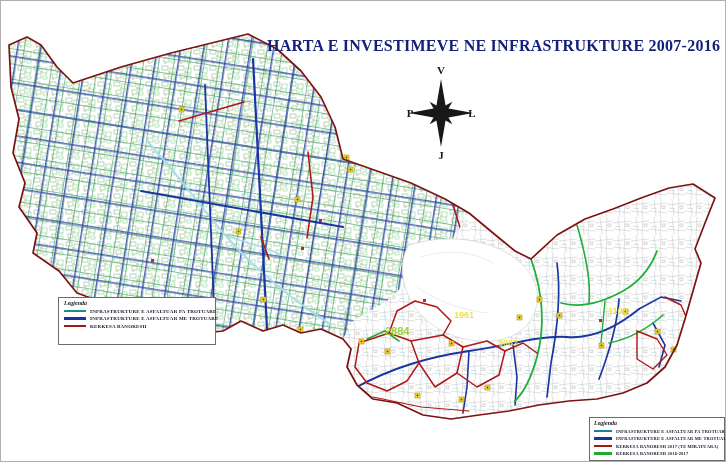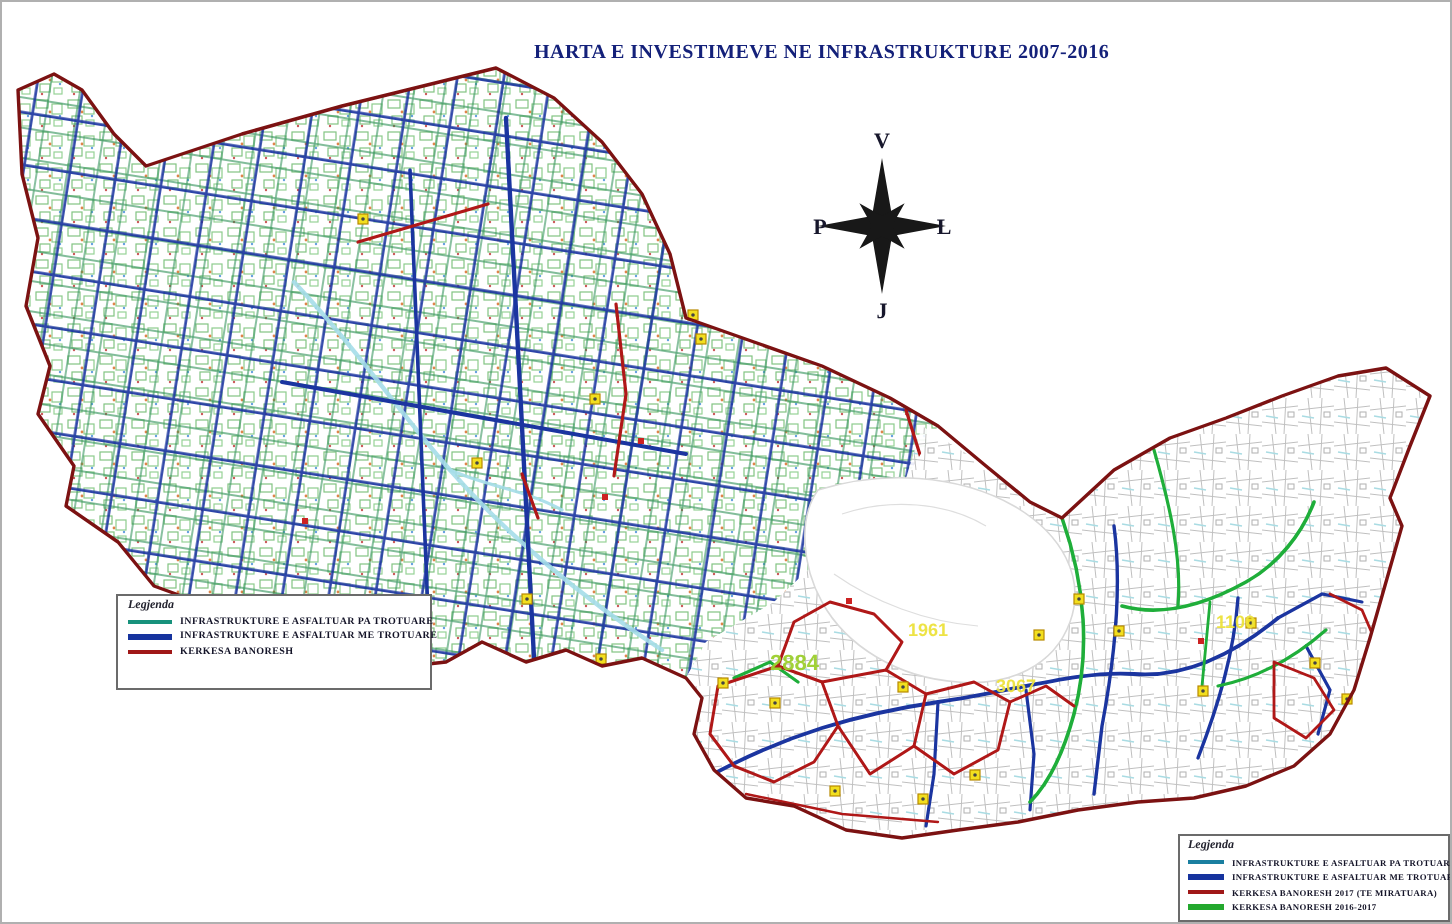--- a/index.html
+++ b/index.html
@@ -3,22 +3,22 @@
 <meta charset="utf-8">
 <style>
   html,body{margin:0;padding:0;background:#ffffff;}
   .frame{
     position:relative;width:726px;height:462px;background:#ffffff;
     border:1px solid #b0b0b0;box-sizing:border-box;overflow:hidden;
     font-family:"Liberation Serif",serif;
   }
   .map-svg{position:absolute;left:0;top:0;width:726px;height:462px;}
   .title{
-    position:absolute;left:266px;top:20px;white-space:nowrap;
-    font-size:10px;font-weight:bold;letter-spacing:0.25px;color:#14217a;
+    position:absolute;left:266px;top:36px;white-space:nowrap;
+    font-size:16px;font-weight:bold;letter-spacing:0.25px;color:#14217a;
   }
   .compass{position:absolute;left:402px;top:58px;width:76px;height:104px;}
   .compass text{
     font-family:"Liberation Serif",serif;font-size:11px;font-weight:bold;
     fill:#17172c;text-anchor:middle;
   }
   .legend{
     position:absolute;background:#ffffff;border:1px solid #6b6b6b;
     box-sizing:border-box;z-index:5;
   }

